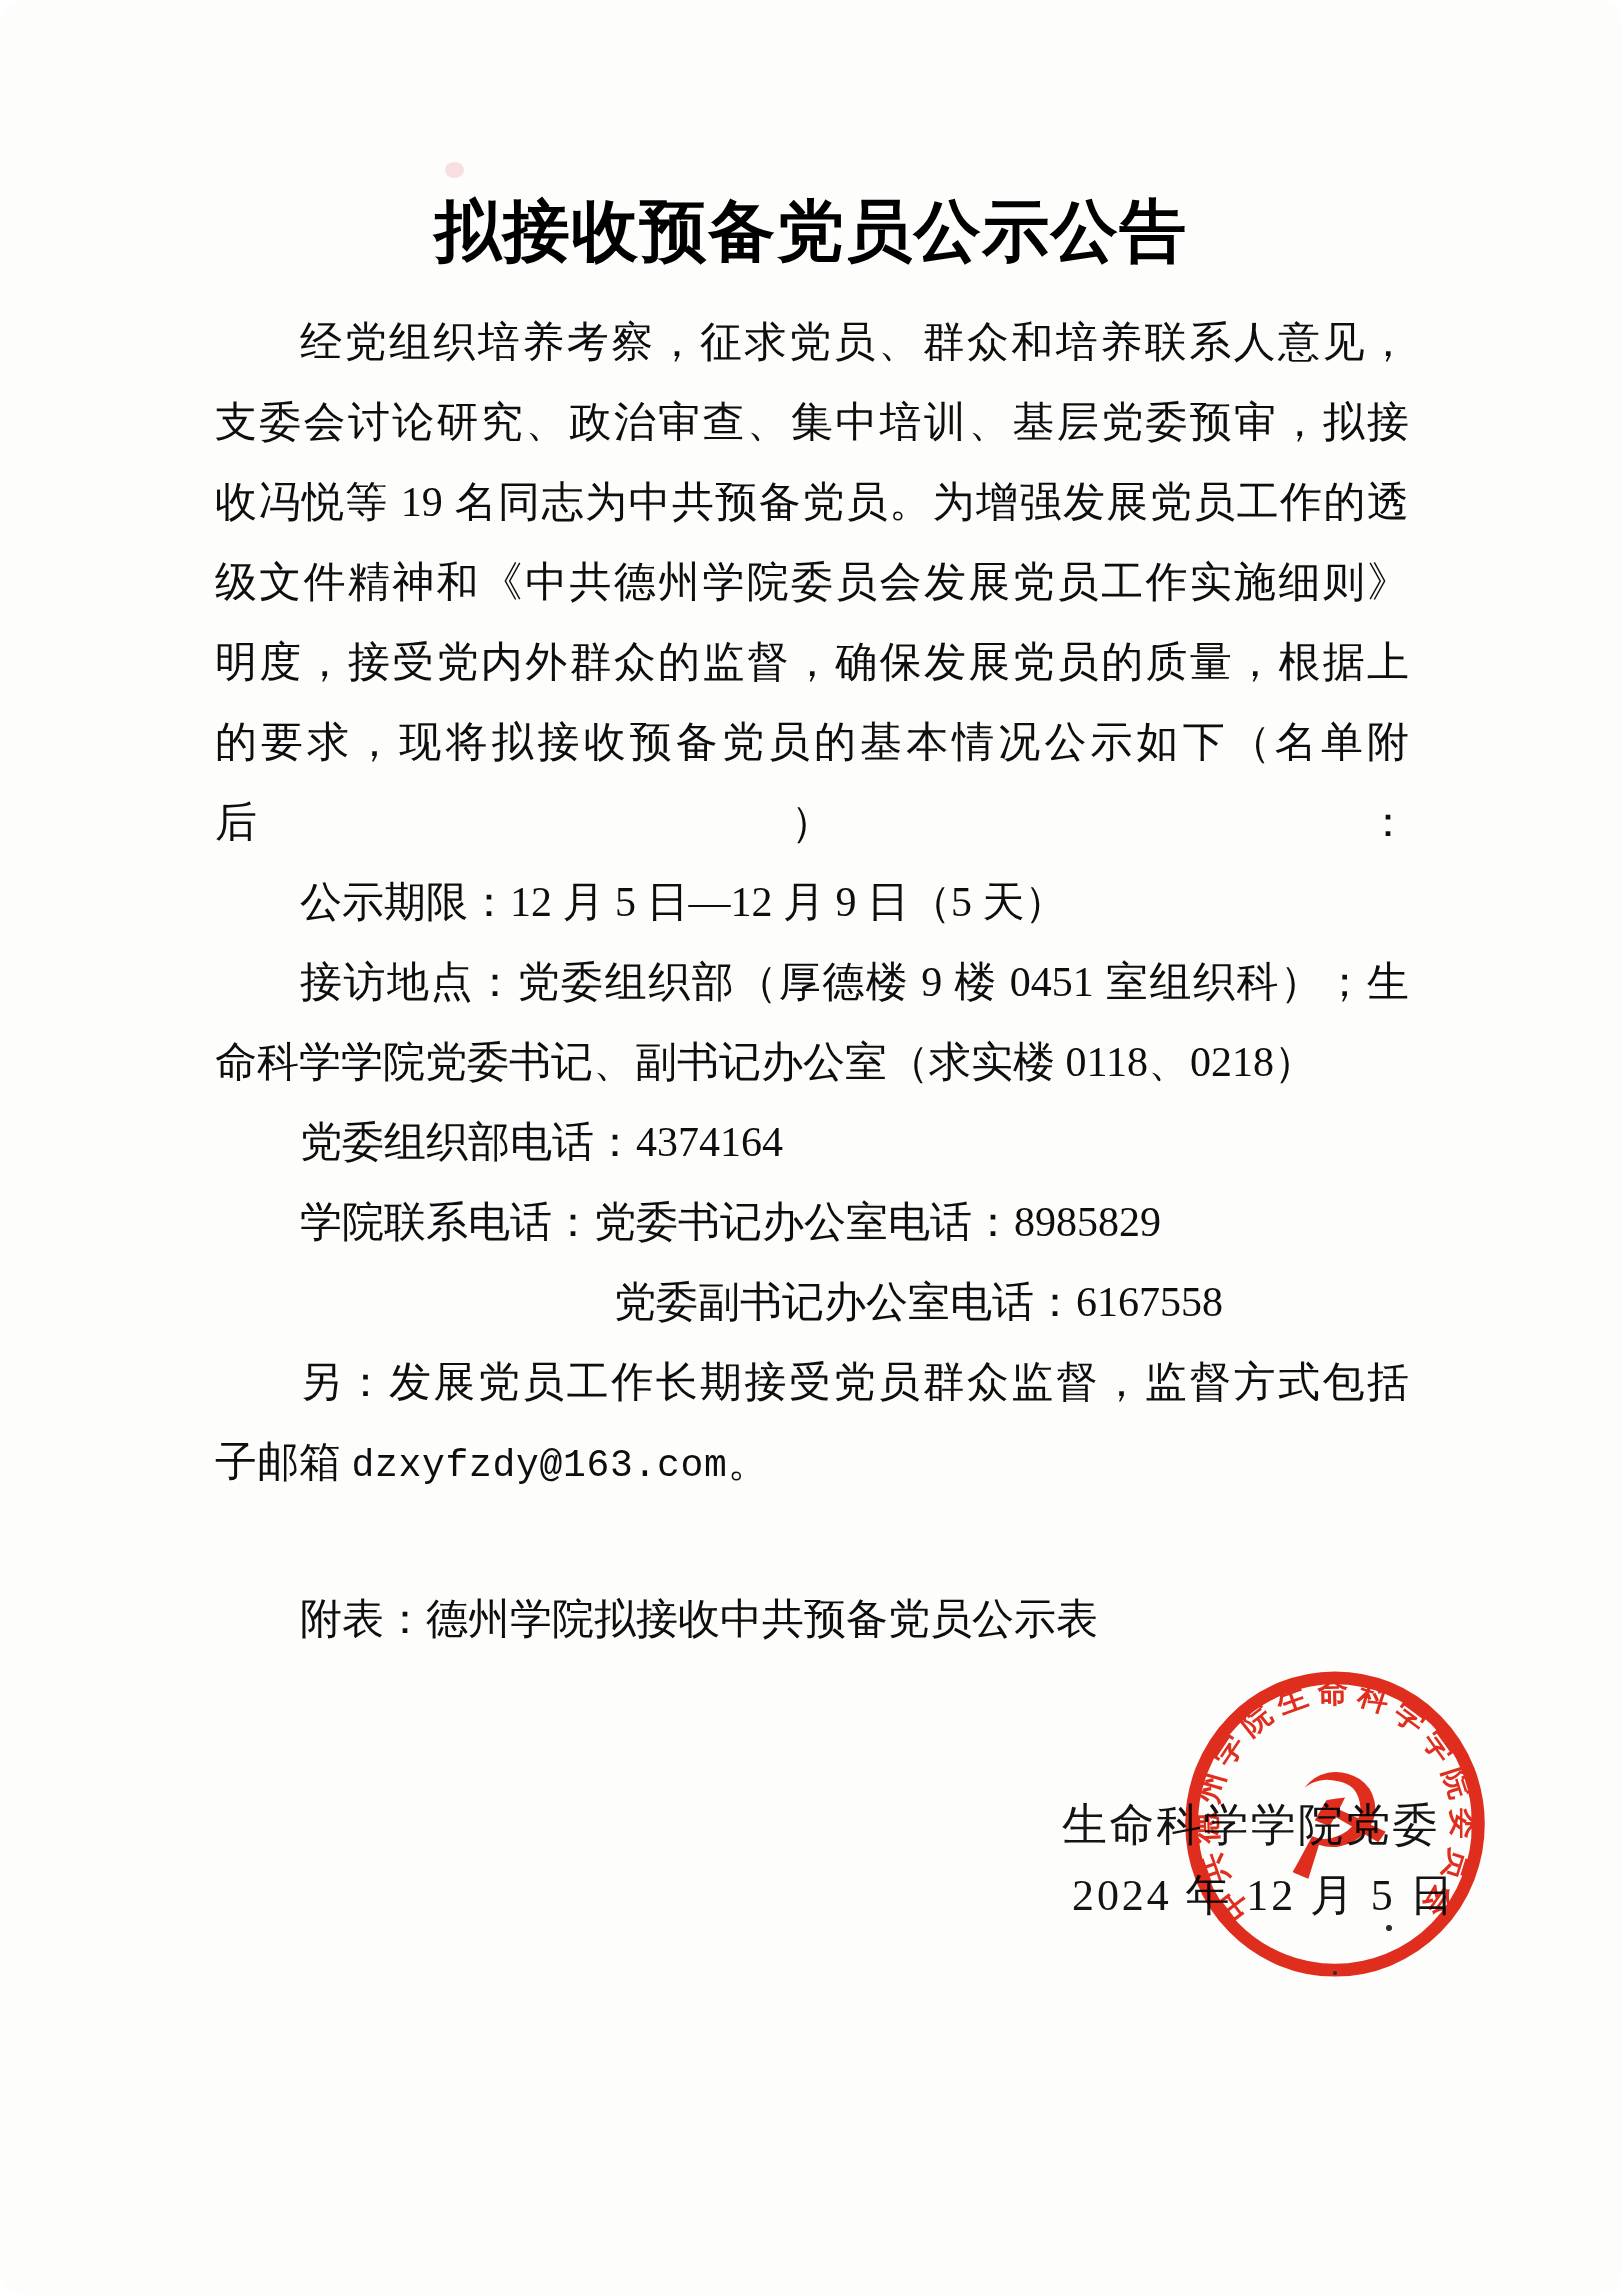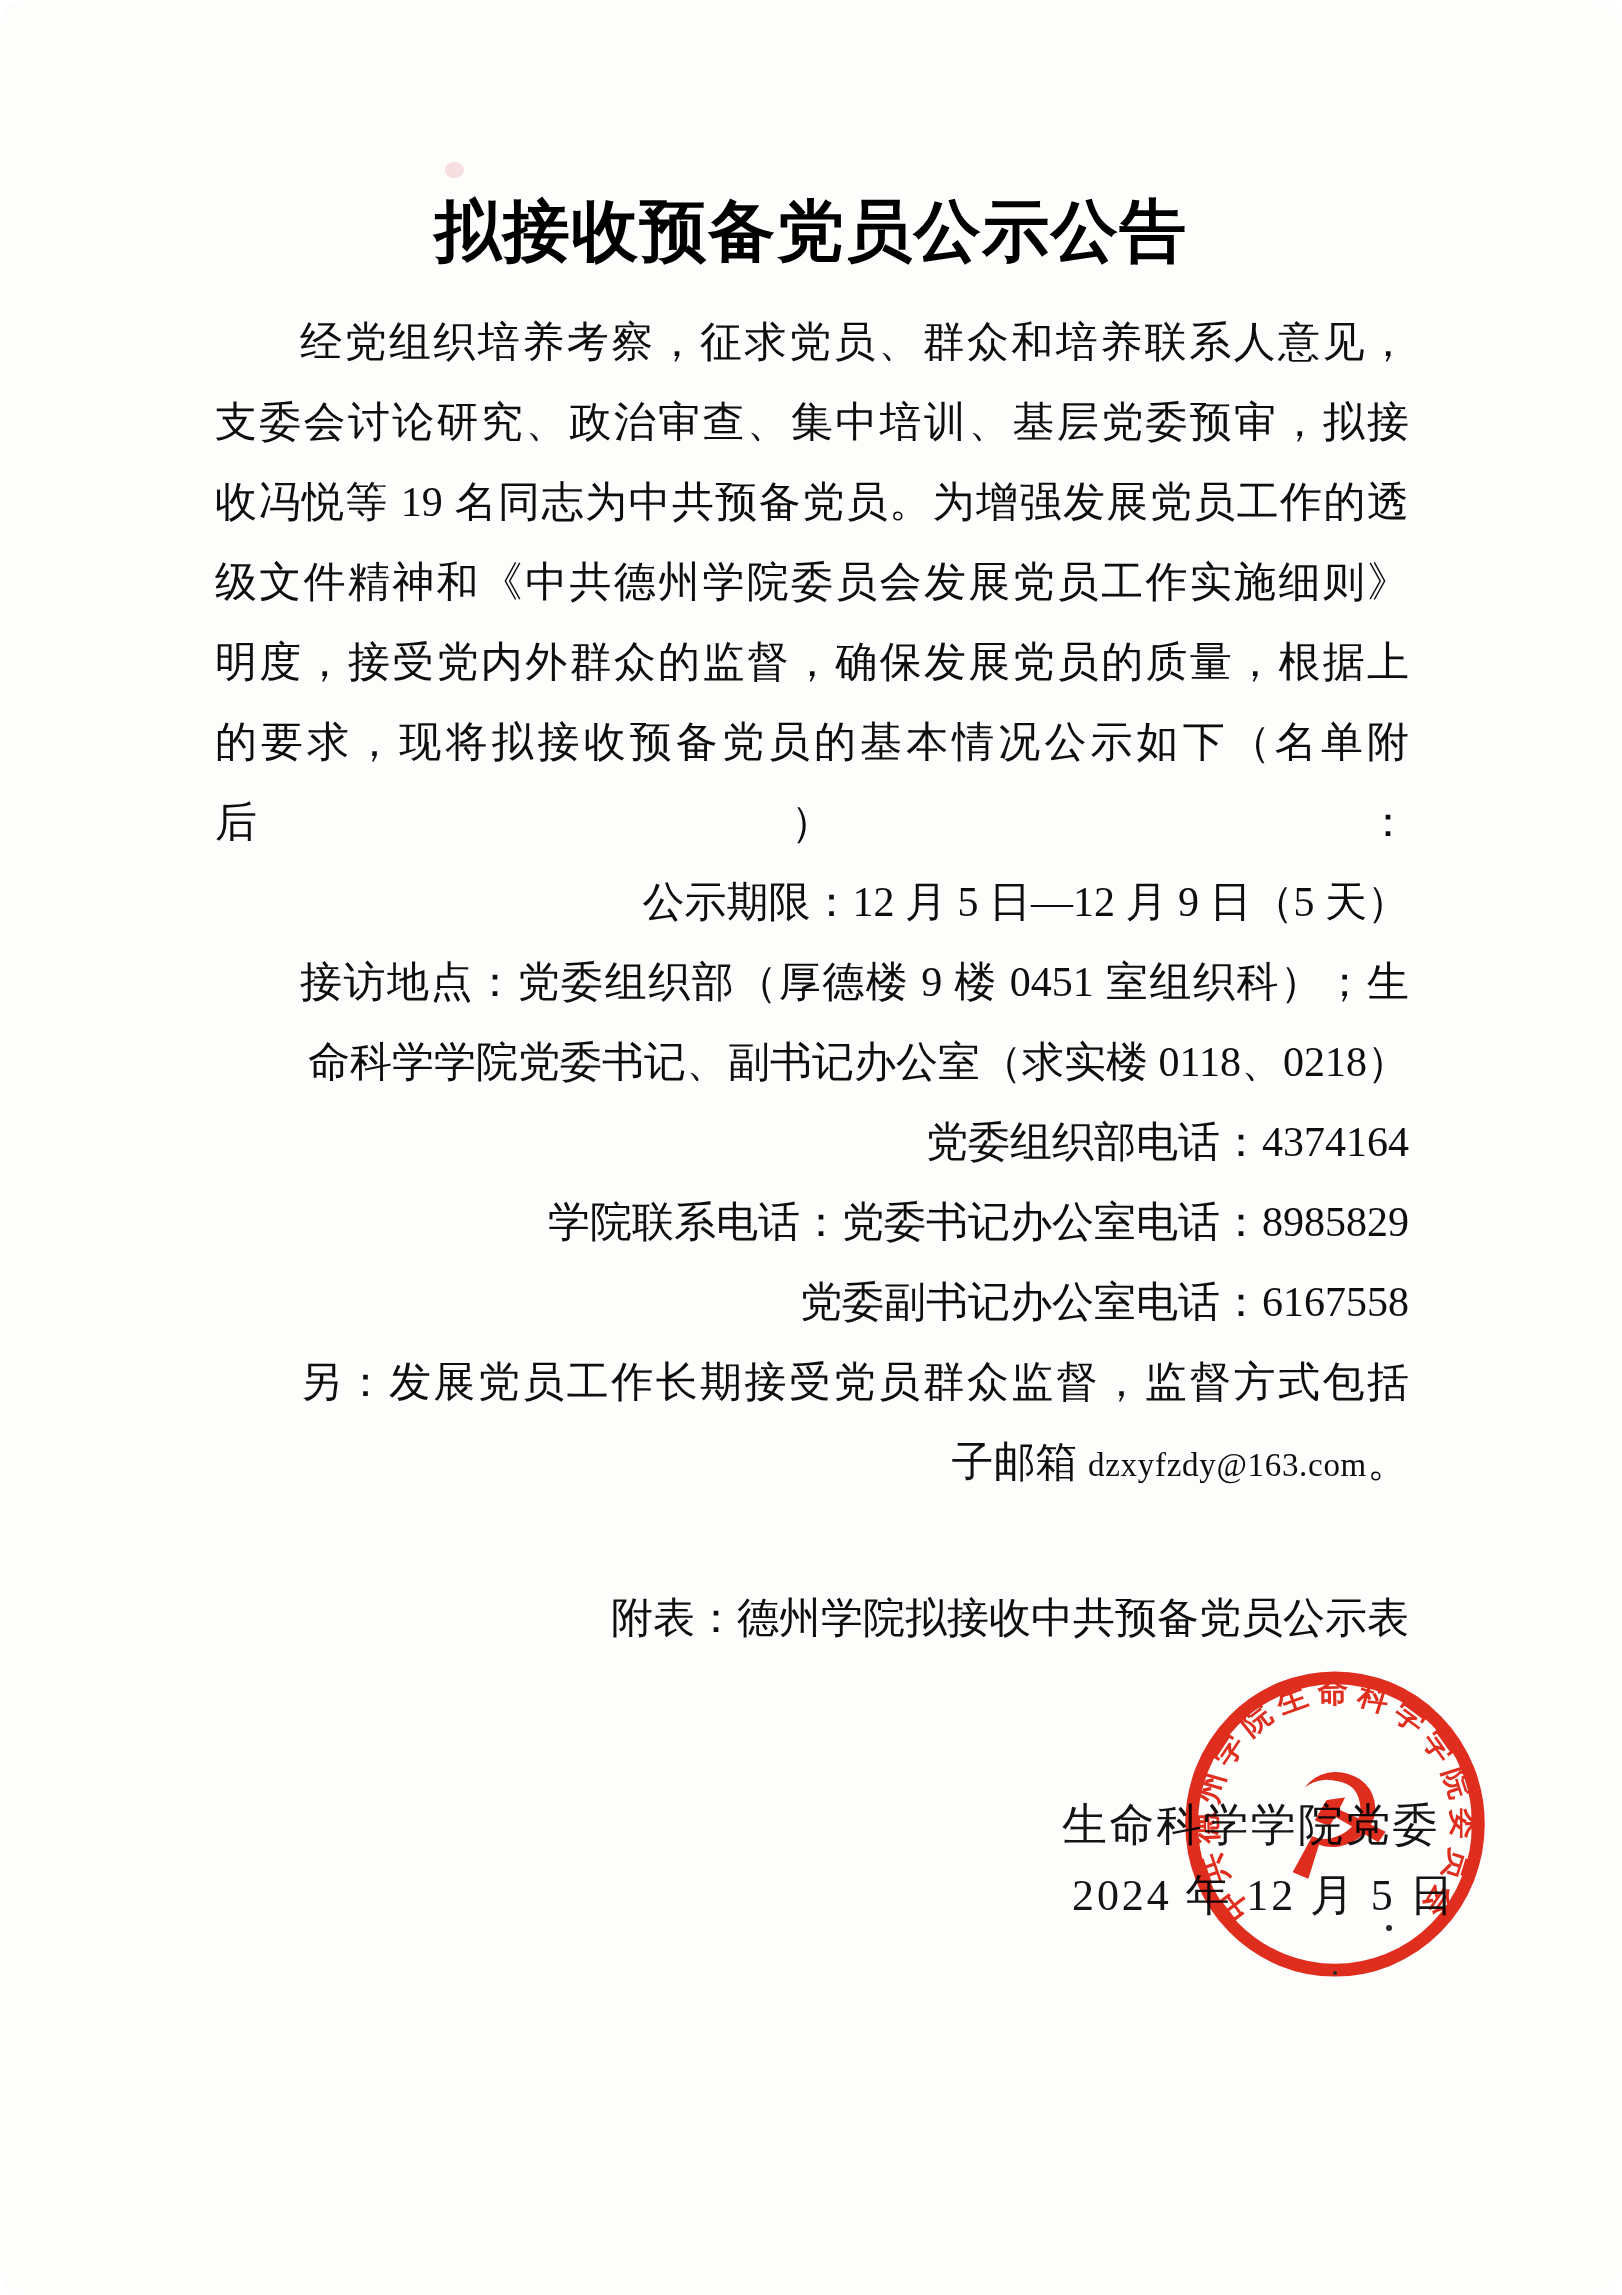--- a/index.html
+++ b/index.html
@@ -32,34 +32,33 @@
     position: absolute;
     top: 302px;
     left: 215px;
     width: 1194px;
   }
   .line {
     min-height: 80px;
     line-height: 80px;
     font-size: 42px;
     white-space: nowrap;
-    text-align: right;
   }
   .just {
     white-space: normal;
     text-align: justify;
     text-align-last: justify;
     text-justify: inter-character;
   }
   .ind2 { text-indent: 85px; }
   .ind-deep { padding-left: 399px; }
   .gap-top { margin-top: 73px; }
   .email {
-    font-family: Liberation Serif, serif;
-    font-size: 33px;
+    font-family: Liberation Mono, monospace;
+    font-size: 38px;
     letter-spacing: 0.7px;
     margin-top: 36px;
   }
   .sig-line {
     position: absolute;
     top: 1783px;
     left: 1062px;
     font-size: 45px;
     letter-spacing: 2.2px;
     color: #141414;

